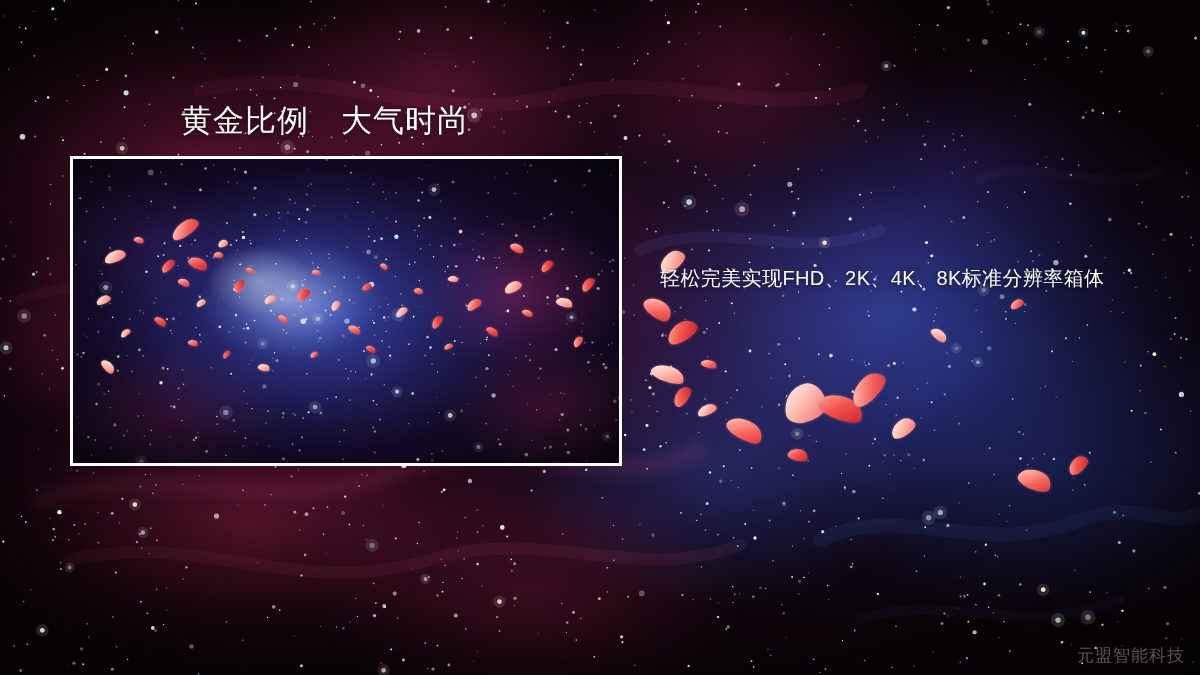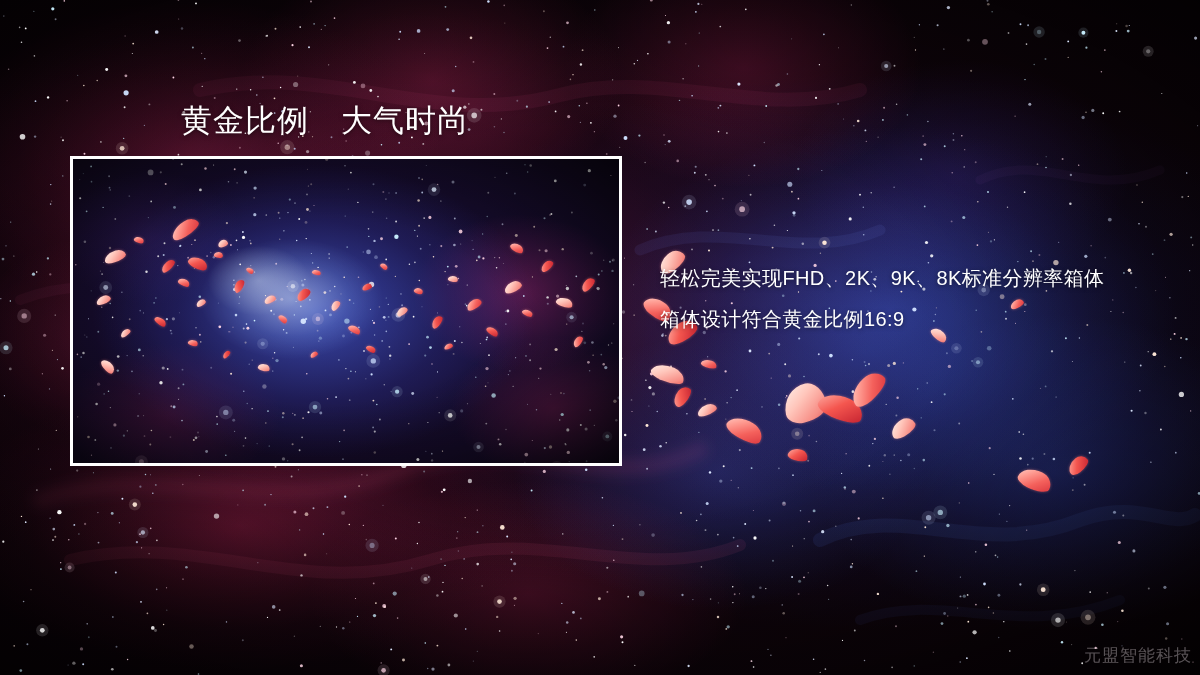--- a/index.html
+++ b/index.html
@@ -139,21 +139,21 @@
   .body-line {
     font-size: 20px;
     line-height: 41px;
     color: #ffffff;
     white-space: nowrap;
     letter-spacing: 0.4px;
     text-shadow: 0 1px 4px rgba(0,0,0,0.5);
   }
   .watermark {
     position: absolute;
-    right: 8px;
+    right: 15px;
     bottom: 8px;
     font-size: 17px;
     color: rgba(205,195,200,0.42);
     letter-spacing: 1px;
   }
 </style>
 </head>
 <body>
 
 <div id="slide">
@@ -1990,19 +1990,18 @@
       <div class="petal pale" style="left:218px;top:240px;width:10px;height:7px;transform:rotate(-12deg);"></div>
       <div class="petal" style="left:510px;top:244px;width:14px;height:8px;transform:rotate(34deg);"></div>
       <div class="petal deep" style="left:580px;top:280px;width:16px;height:9px;transform:rotate(-44deg);"></div>
       <div class="petal pale" style="left:100px;top:362px;width:16px;height:9px;transform:rotate(52deg);"></div>
       <div class="petal" style="left:444px;top:344px;width:9px;height:5px;transform:rotate(-16deg);"></div>
     </div>
 
   <div class="title">黄金比例　大气时尚</div>
 
   <div class="body-text">
-    <div class="body-line">轻松完美实现FHD、2K、9K、8K标准分辨率箱体</div>
-    <div class="body-line">箱体设计符合黄金比例16:9</div>
+    <div class="body-line">轻松完美实现FHD、2K、4K、8K标准分辨率箱体</div>
   </div>
 
   <div class="watermark">元盟智能科技</div>
 
 </div>
 
 </body></html>

